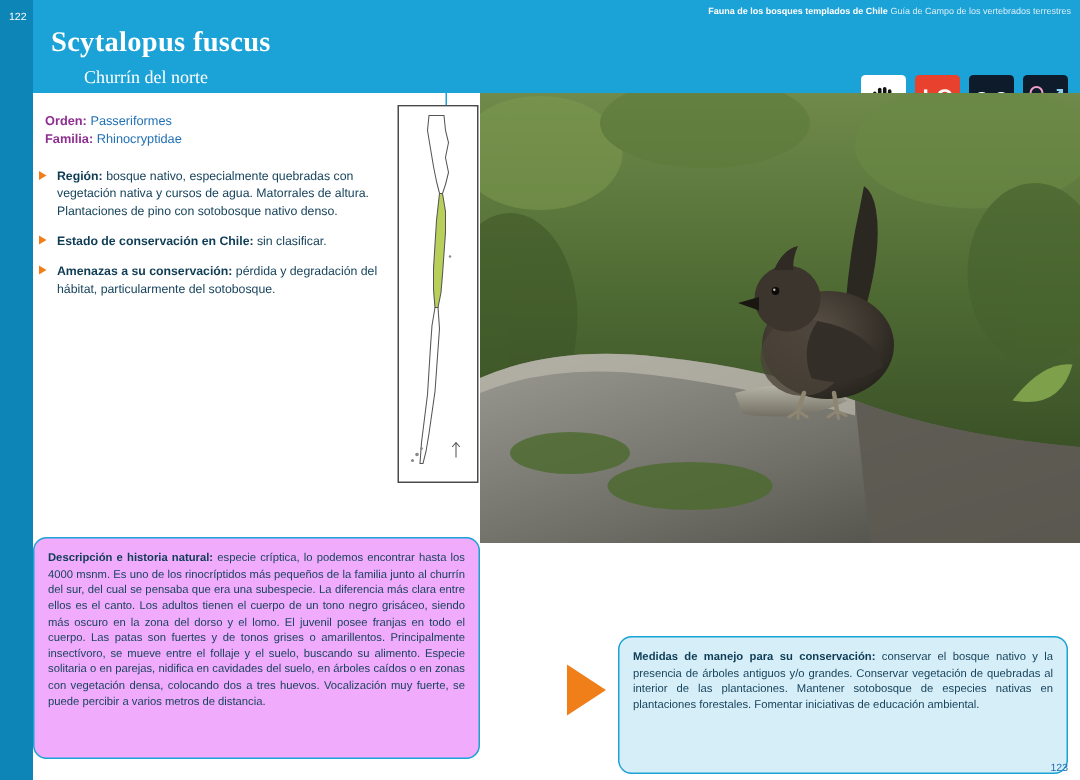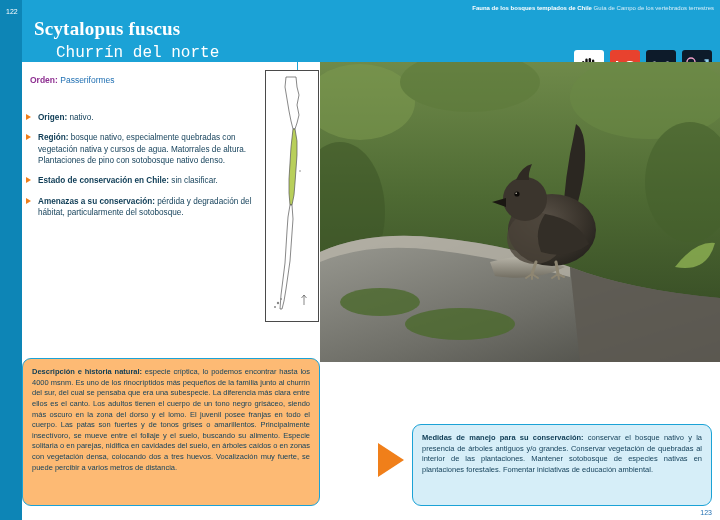--- a/index.html
+++ b/index.html
@@ -28,22 +28,22 @@
     background:linear-gradient(180deg,#1ba2d6 0%, #1ba2d6 100%);
   }
   .title-sci{
     position:absolute;left:12px;top:18px;
     color:#ffffff;font-size:19px;font-weight:bold;
     font-family:"Liberation Serif", serif;
     letter-spacing:.2px;
   }
   .title-com{
     position:absolute;left:34px;top:44px;
-    color:#ffffff;font-size:16px;
-    font-family:Liberation Mono, monospace;
+    color:#ffffff;font-size:12px;
+    font-family:Liberation Serif, serif;
   }
   .hdr-right{
     position:absolute;right:6px;top:5px;text-align:right;
     color:#ffffff;font-size:6px;white-space:nowrap;
   }
   .hdr-right b{font-weight:bold;}
   .hdr-right span{color:#d9eef8;}
 
   
   .icon-row{
@@ -102,31 +102,31 @@
   
   .photo{
     position:absolute;left:320px;top:62px;width:400px;height:300px;
     overflow:hidden;
   }
   .photo svg{display:block;}
 
   
   .desc-box{
     position:absolute;left:22px;top:358px;width:298px;height:148px;
-    background:#fdba74;border:1px solid #1ba2d6;border-radius:9px;
+    background:#f0abfc;border:1px solid #1ba2d6;border-radius:9px;
     box-sizing:border-box;padding:8px 9px;
   }
   .desc-box p{
     margin:0;font-size:7.5px;line-height:1.42;color:#17435c;text-align:justify;
   }
   .desc-box .lbl{font-weight:bold;color:#0e3c55;}
 
   
   .mgmt-box{
-    position:absolute;left:412px;top:424px;width:300px;height:82px;
+    position:absolute;left:412px;top:424px;width:300px;height:92px;
     background:#d6eef8;border:1px solid #1ba2d6;border-radius:9px;
     box-sizing:border-box;padding:8px 9px;
   }
   .mgmt-box p{
     margin:0;font-size:7.5px;line-height:1.42;color:#17435c;text-align:justify;
   }
   .mgmt-box .lbl{font-weight:bold;color:#0e3c55;}
   .big-arrow{
     position:absolute;left:378px;top:443px;width:0;height:0;
     border-left:26px solid #f07f1a;
@@ -195,27 +195,27 @@
   </div>
 
   <div class="connector"></div>
   <div class="connector2"></div>
 
   <div class="taxo">
     <div>
       <b>Orden:</b>
       <span class="val">Passeriformes</span>
     </div>
+    <div>
+      <b>Familia:</b>
+      <span class="val">Rhinocryptidae</span>
+    </div>
   </div>
 
   <div class="facts">
-    <div class="fact">
-      <span class="tri"></span>
-      <span class="lbl">Origen:</span><span> nativo.</span>
-    </div>
     <div class="fact">
       <span class="tri"></span>
       <span class="lbl">Región:</span><span> bosque nativo, especialmente quebradas con vegetación nativa y cursos de agua. Matorrales de altura. Plantaciones de pino con sotobosque nativo denso.</span>
     </div>
     <div class="fact">
       <span class="tri"></span>
       <span class="lbl">Estado de conservación en Chile:</span><span> sin clasificar.</span>
     </div>
     <div class="fact">
       <span class="tri"></span>

